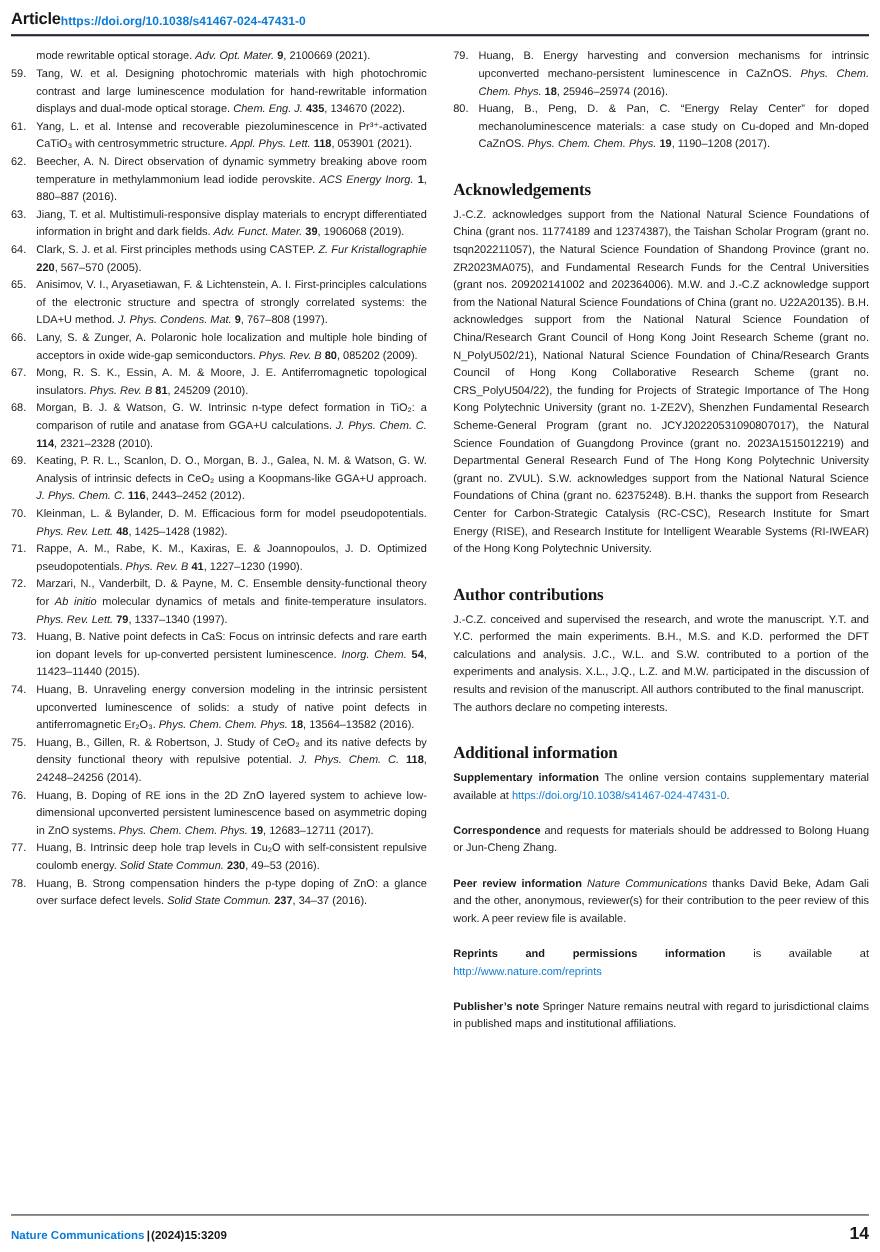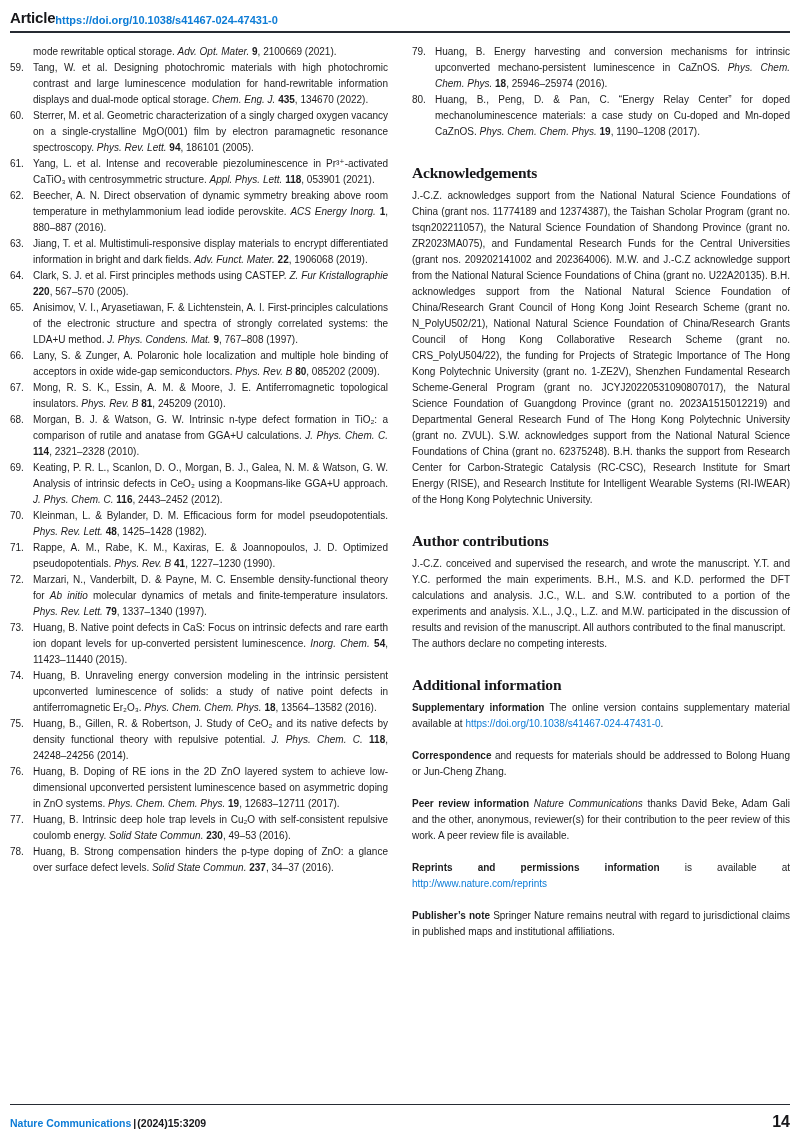--- a/index.html
+++ b/index.html
@@ -63,38 +63,34 @@
           <div class="ref">
             <span class="ref-num"></span>
             <span class="ref-txt">mode rewritable optical storage. <i>Adv. Opt. Mater.</i> <b>9</b>, 2100669 (2021).</span>
           </div>
 
           <div class="ref">
             <span class="ref-num">59.</span>
             <span class="ref-txt">Tang, W. et al. Designing photochromic materials with high photochromic contrast and large luminescence modulation for hand-rewritable information displays and dual-mode optical storage. <i>Chem. Eng. J.</i> <b>435</b>, 134670 (2022).</span>
           </div>
 
-          <div class="ref">
-            <span class="ref-num">60.</span>
-            <span class="ref-txt">Sterrer, M. et al. Geometric characterization of a singly charged oxygen vacancy on a single-crystalline MgO(001) film by electron paramagnetic resonance spectroscopy. <i>Phys. Rev. Lett.</i> <b>94</b>, 186101 (2005).</span>
-          </div>
 
           <div class="ref">
             <span class="ref-num">61.</span>
             <span class="ref-txt">Yang, L. et al. Intense and recoverable piezoluminescence in Pr³⁺-activated CaTiO₃ with centrosymmetric structure. <i>Appl. Phys. Lett.</i> <b>118</b>, 053901 (2021).</span>
           </div>
 
           <div class="ref">
             <span class="ref-num">62.</span>
             <span class="ref-txt">Beecher, A. N. Direct observation of dynamic symmetry breaking above room temperature in methylammonium lead iodide perovskite. <i>ACS Energy Inorg.</i> <b>1</b>, 880–887 (2016).</span>
           </div>
 
           <div class="ref">
             <span class="ref-num">63.</span>
-            <span class="ref-txt">Jiang, T. et al. Multistimuli-responsive display materials to encrypt differentiated information in bright and dark fields. <i>Adv. Funct. Mater.</i> <b>22</b>, 1906068 (2019).</span>
+            <span class="ref-txt">Jiang, T. et al. Multistimuli-responsive display materials to encrypt differentiated information in bright and dark fields. <i>Adv. Funct. Mater.</i> <b>39</b>, 1906068 (2019).</span>
           </div>
 
           <div class="ref">
             <span class="ref-num">64.</span>
             <span class="ref-txt">Clark, S. J. et al. First principles methods using CASTEP. <i>Z. Fur Kristallographie</i> <b>220</b>, 567–570 (2005).</span>
           </div>
 
           <div class="ref">
             <span class="ref-num">65.</span>
             <span class="ref-txt">Anisimov, V. I., Aryasetiawan, F. &amp; Lichtenstein, A. I. First-principles calculations of the electronic structure and spectra of strongly correlated systems: the LDA+U method. <i>J. Phys. Condens. Mat.</i> <b>9</b>, 767–808 (1997).</span>

